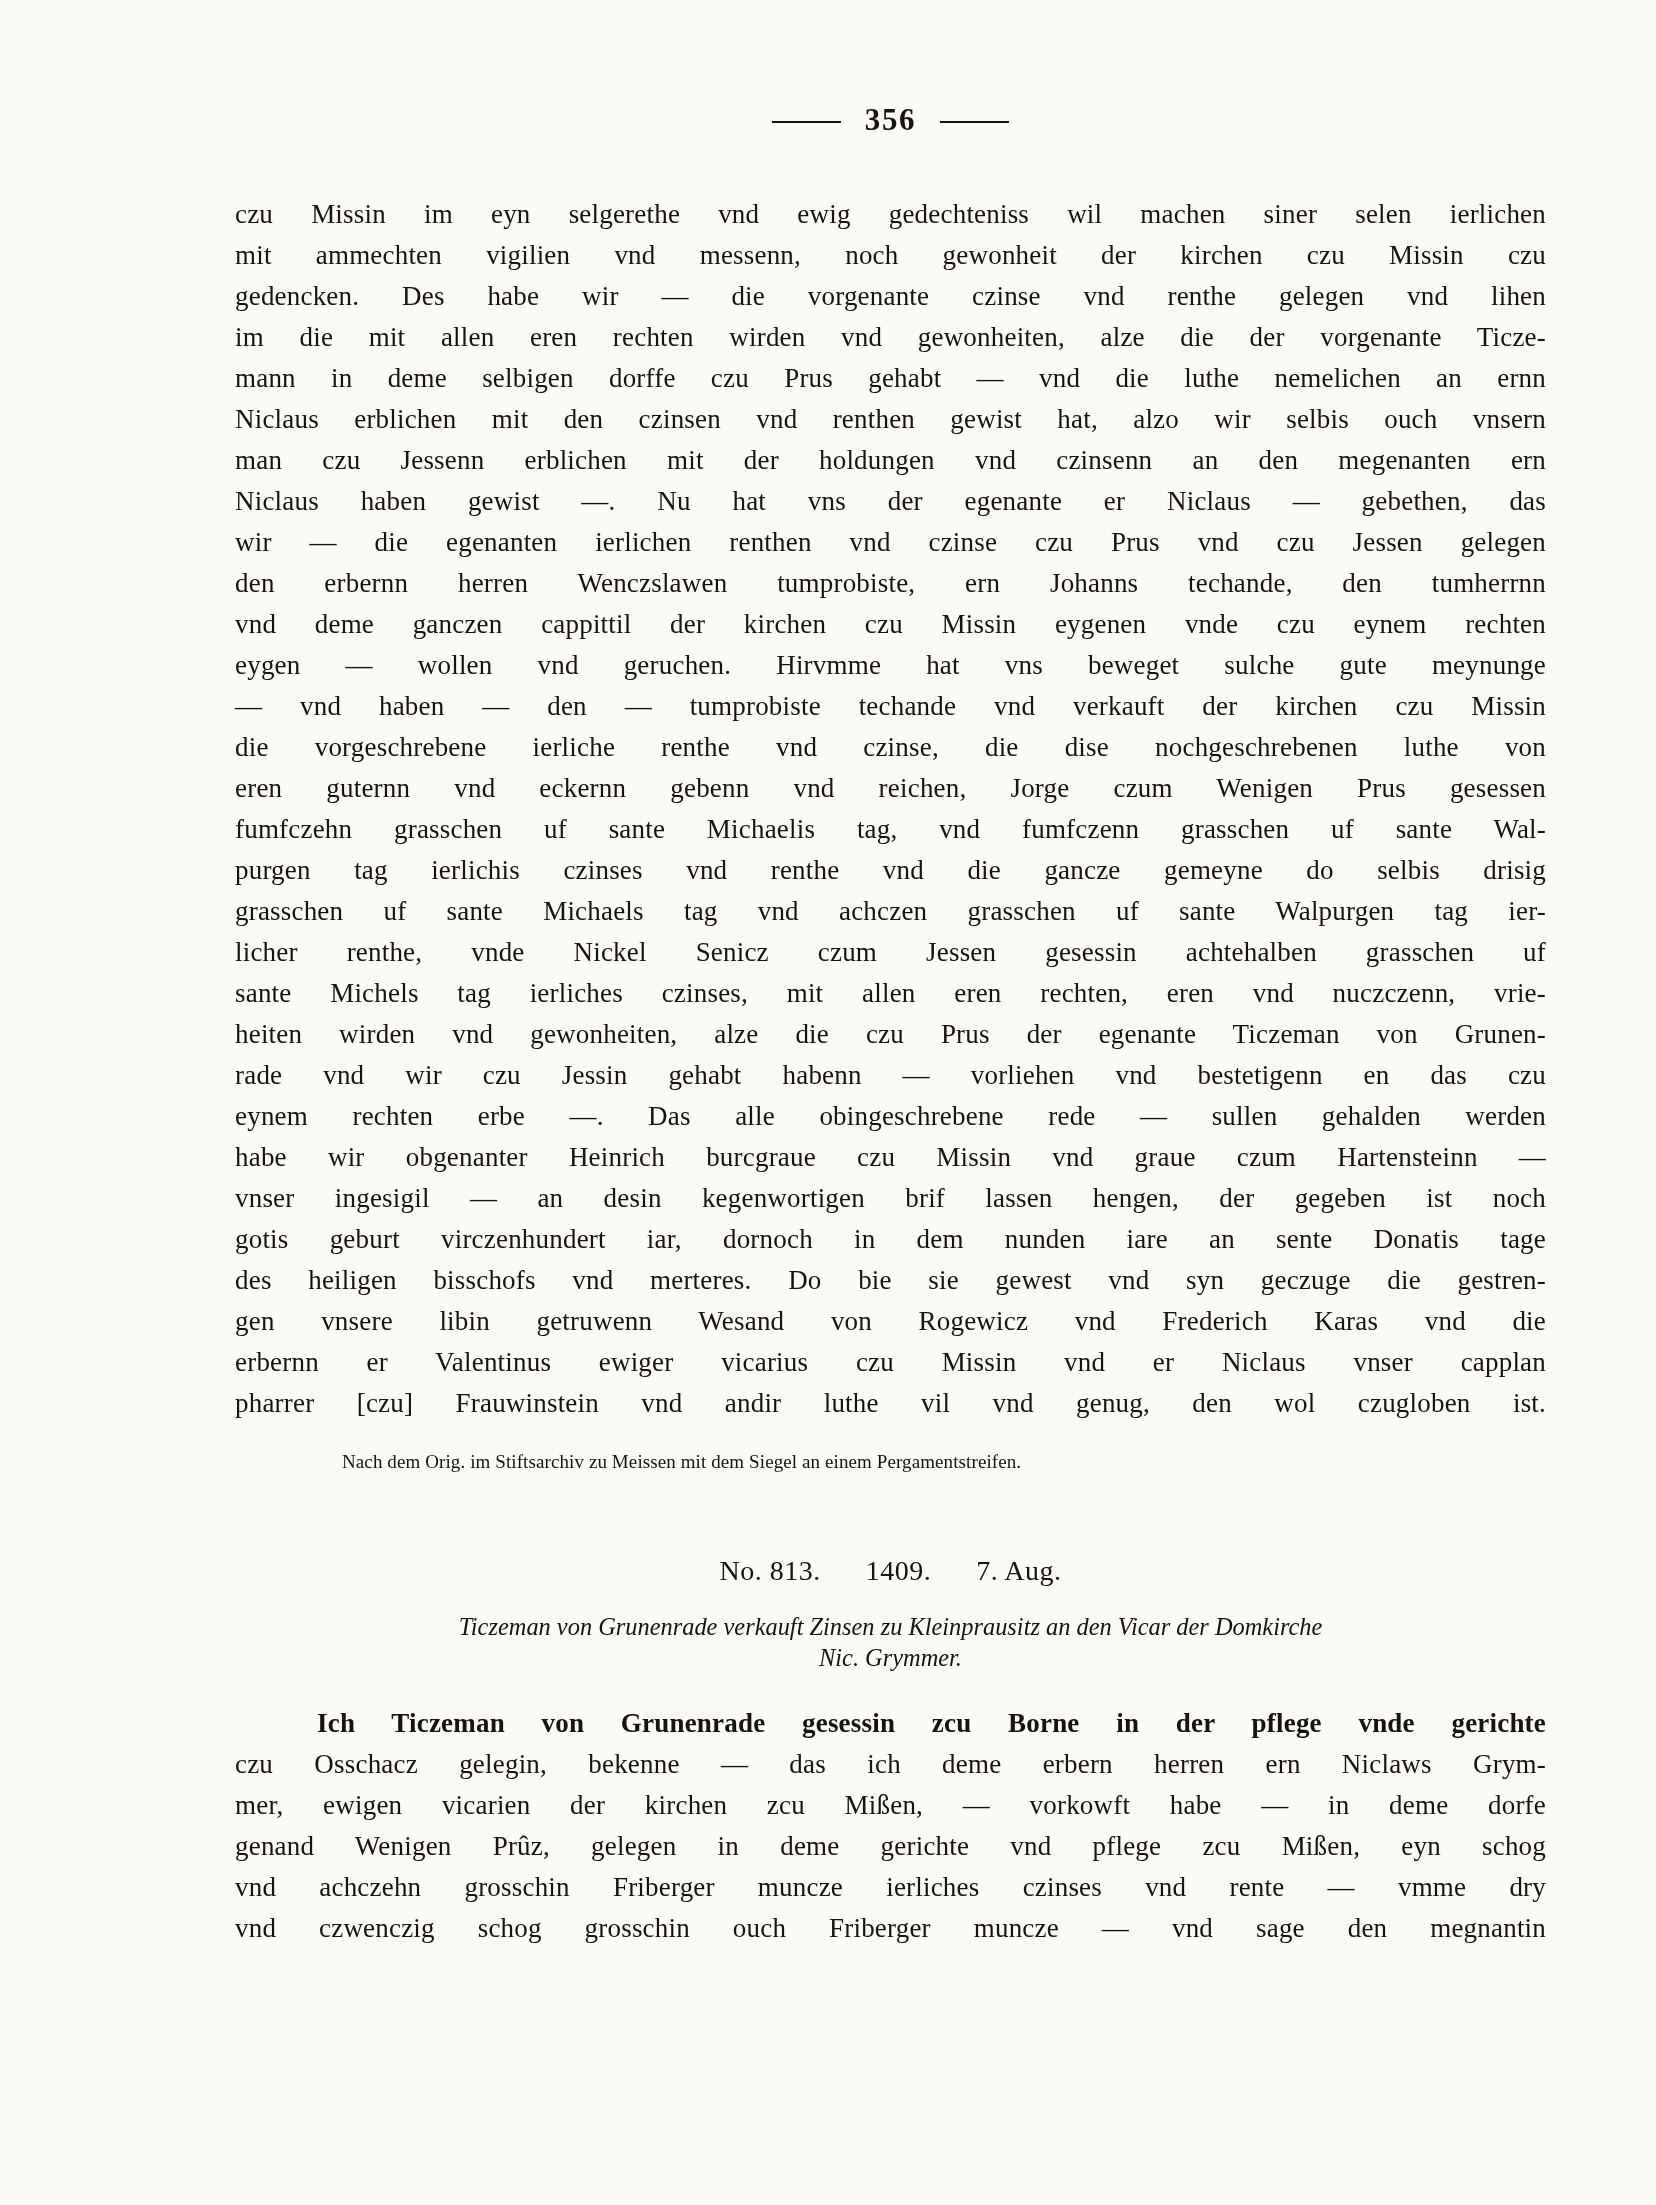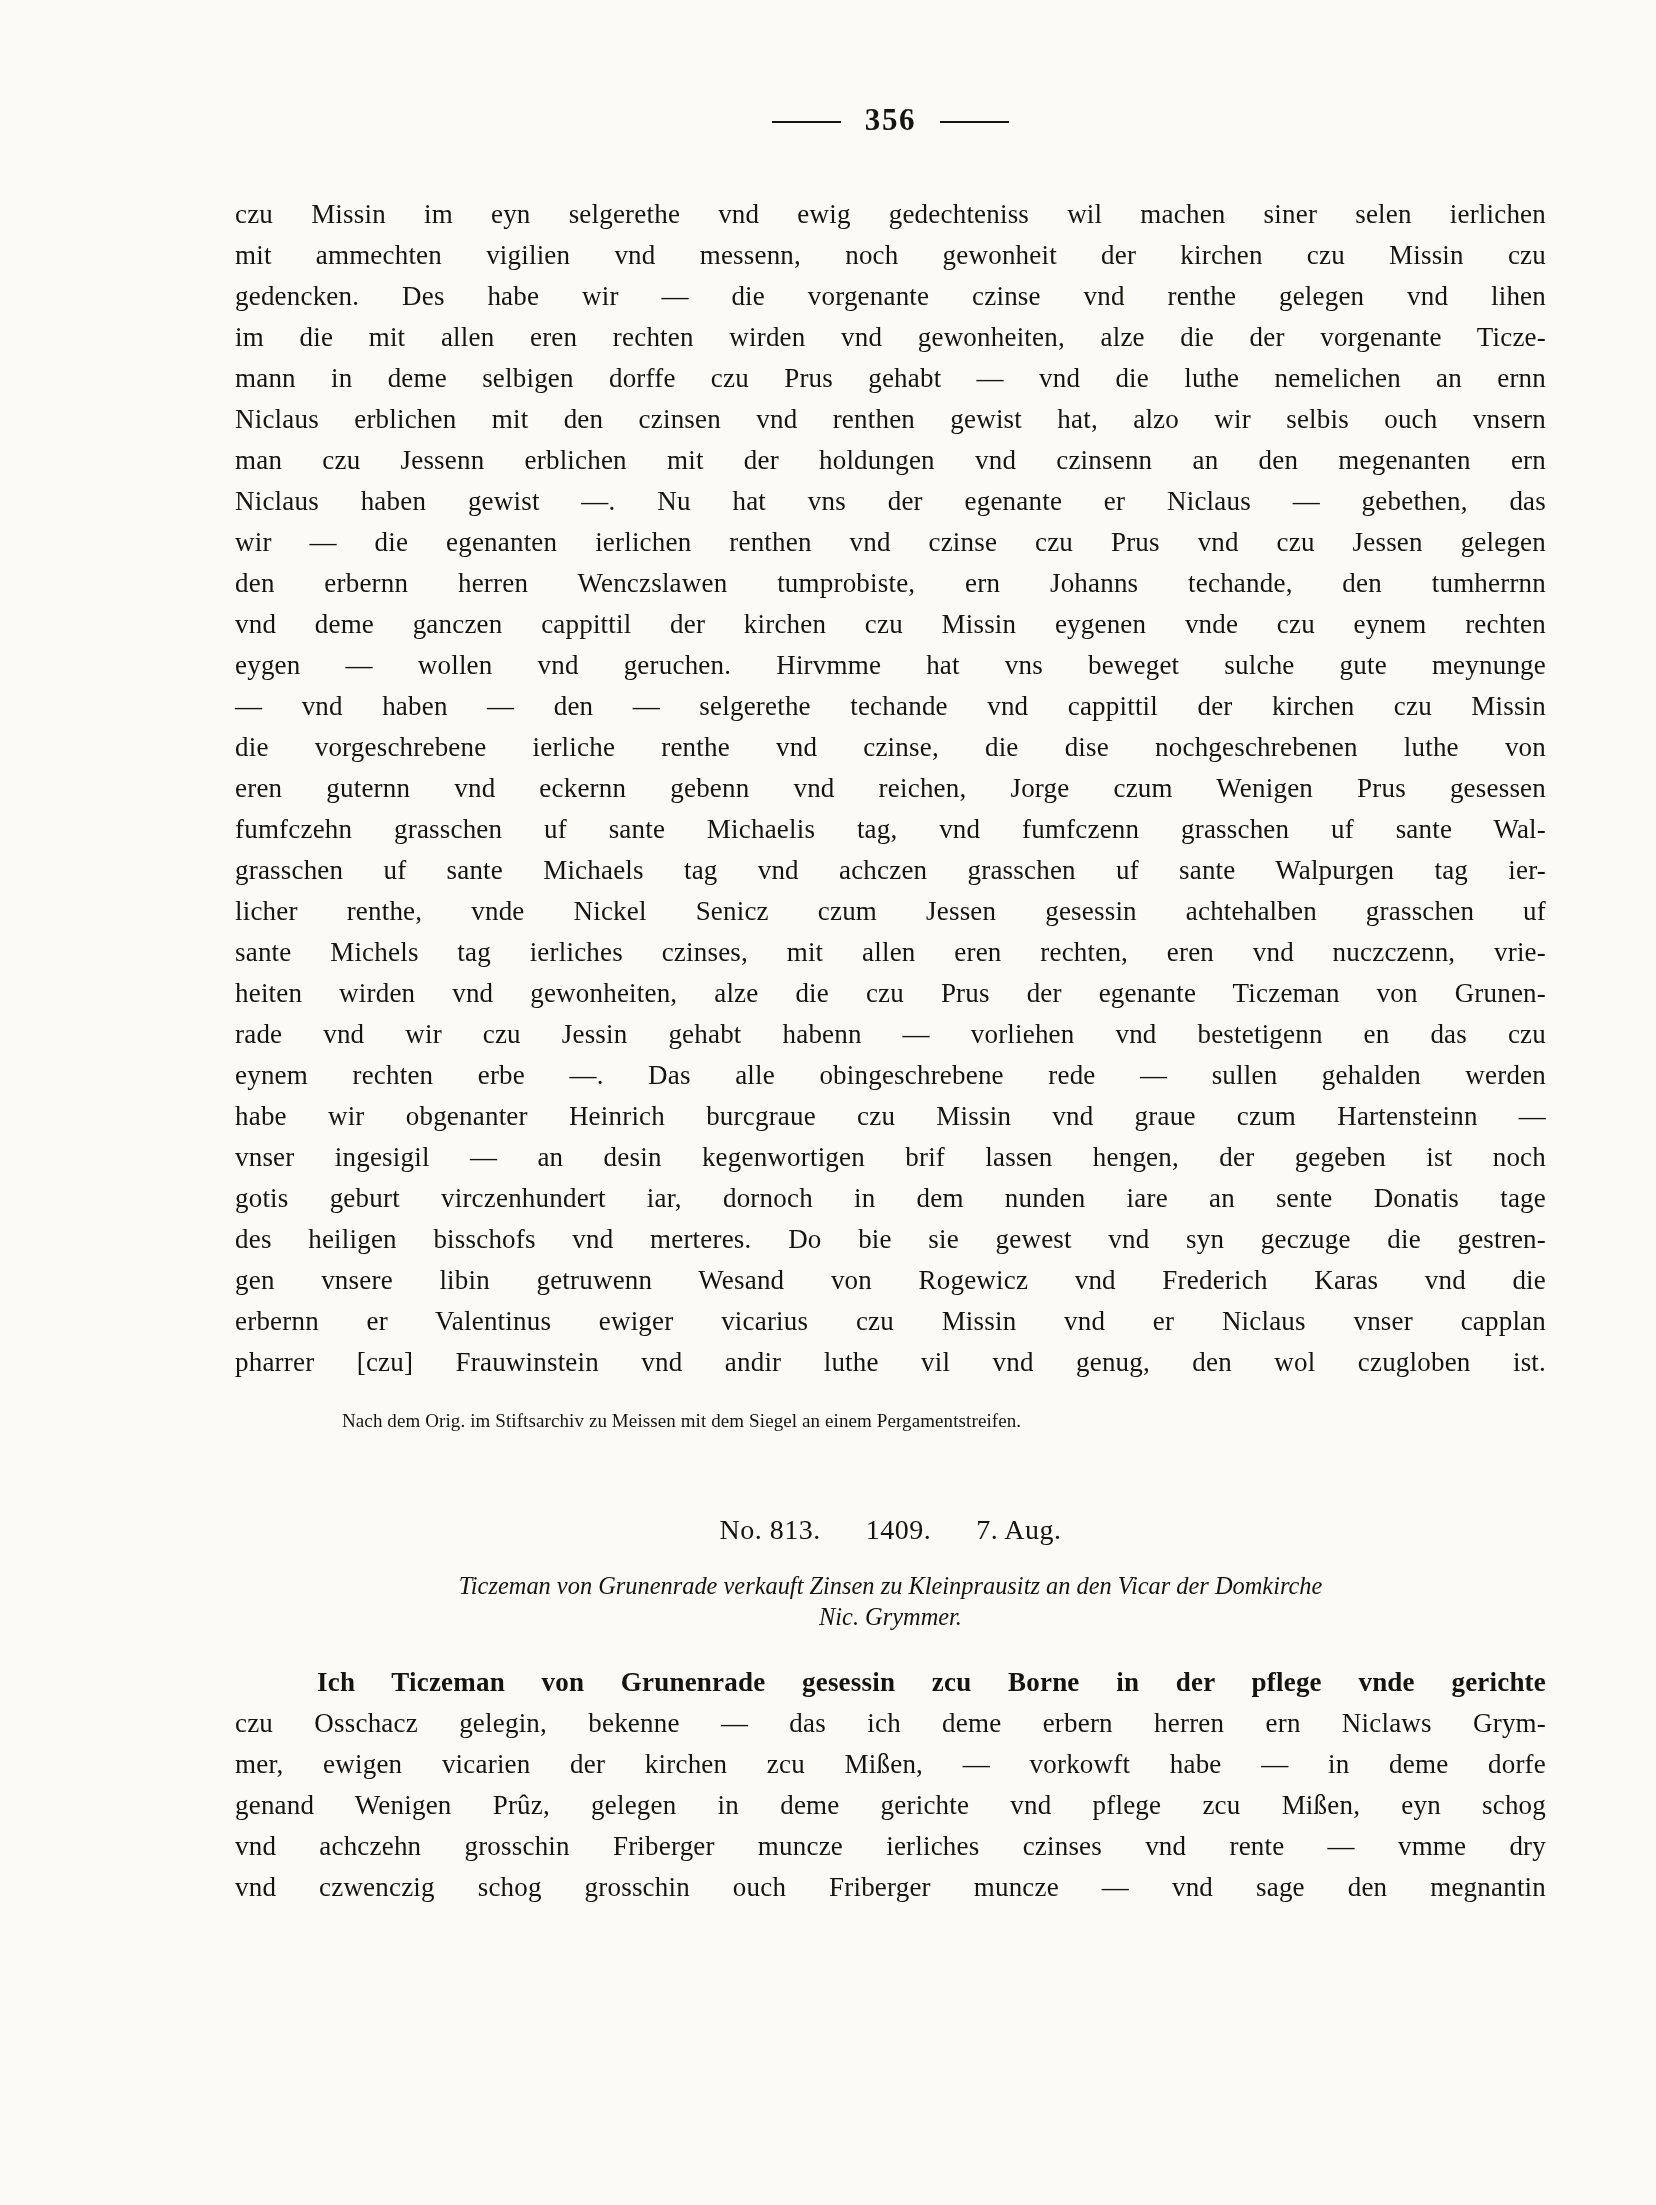--- a/index.html
+++ b/index.html
@@ -98,24 +98,25 @@
         <div class="line">gedencken.  Des habe wir — die vorgenante czinse vnd renthe gelegen vnd lihen</div>
         <div class="line">im die mit allen eren rechten wirden vnd gewonheiten, alze die der vorgenante Ticze-</div>
         <div class="line">mann in deme selbigen dorffe czu Prus gehabt — vnd die luthe nemelichen an ernn</div>
         <div class="line">Niclaus erblichen mit den czinsen vnd renthen gewist hat, alzo wir selbis ouch vnsern</div>
         <div class="line">man czu Jessenn erblichen mit der holdungen vnd czinsenn an den megenanten ern</div>
         <div class="line">Niclaus haben gewist —.  Nu hat vns der egenante er Niclaus — gebethen, das</div>
         <div class="line">wir — die egenanten ierlichen renthen vnd czinse czu Prus vnd czu Jessen gelegen</div>
         <div class="line">den erbernn herren Wenczslawen tumprobiste, ern Johanns techande, den tumherrnn</div>
         <div class="line">vnd deme ganczen cappittil der kirchen czu Missin eygenen vnde czu eynem rechten</div>
         <div class="line">eygen — wollen vnd geruchen.  Hirvmme hat vns beweget sulche gute meynunge</div>
-        <div class="line">— vnd haben — den — selgerethe techande vnd cappittil der kirchen czu Missin</div>
+        <div class="line">— vnd haben — den — tumprobiste techande vnd verkauft der kirchen czu Missin</div>
         <div class="line">die vorgeschrebene ierliche renthe vnd czinse, die dise nochgeschrebenen luthe von</div>
         <div class="line">eren guternn vnd eckernn gebenn vnd reichen, Jorge czum Wenigen Prus gesessen</div>
         <div class="line">fumfczehn grasschen uf sante Michaelis tag, vnd fumfczenn grasschen uf sante Wal-</div>
+        <div class="line">purgen tag ierlichis czinses vnd renthe vnd die gancze gemeyne do selbis drisig</div>
         <div class="line">grasschen uf sante Michaels tag vnd achczen grasschen uf sante Walpurgen tag ier-</div>
         <div class="line">licher renthe, vnde Nickel Senicz czum Jessen gesessin achtehalben grasschen uf</div>
         <div class="line">sante Michels tag ierliches czinses, mit allen eren rechten, eren vnd nuczczenn, vrie-</div>
         <div class="line">heiten wirden vnd gewonheiten, alze die czu Prus der egenante Ticzeman von Grunen-</div>
         <div class="line">rade vnd wir czu Jessin gehabt habenn — vorliehen vnd bestetigenn en das czu</div>
         <div class="line">eynem rechten erbe —.  Das alle obingeschrebene rede — sullen gehalden werden</div>
         <div class="line">habe wir obgenanter Heinrich burcgraue czu Missin vnd graue czum Hartensteinn —</div>
         <div class="line">vnser ingesigil — an desin kegenwortigen brif lassen hengen, der gegeben ist noch</div>
         <div class="line">gotis geburt virczenhundert iar, dornoch in dem nunden iare an sente Donatis tage</div>
         <div class="line">des heiligen bisschofs vnd merteres.  Do bie sie gewest vnd syn geczuge die gestren-</div>

